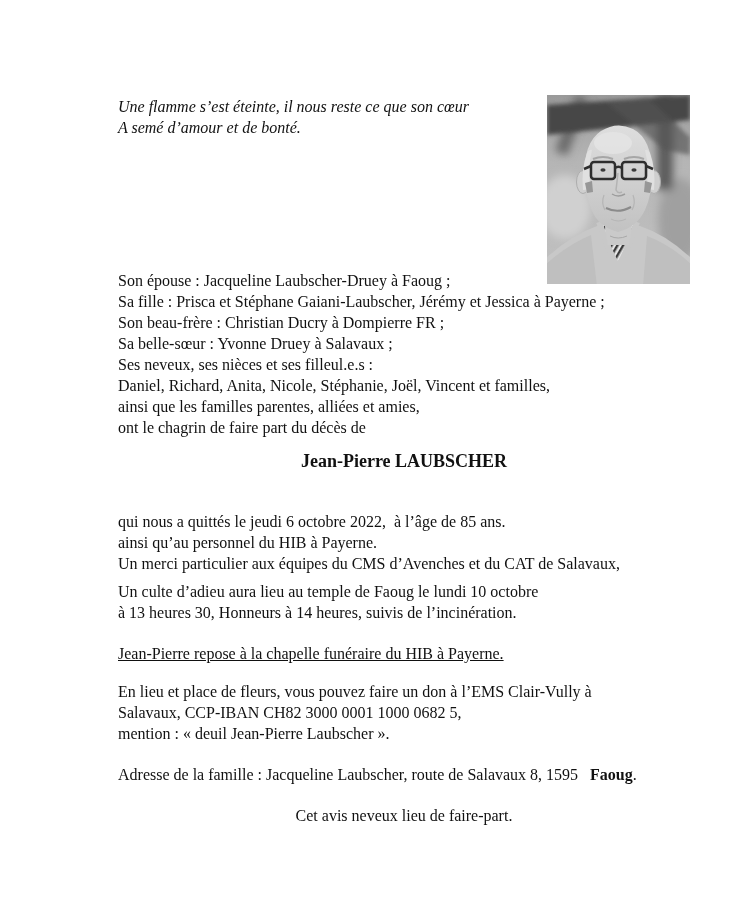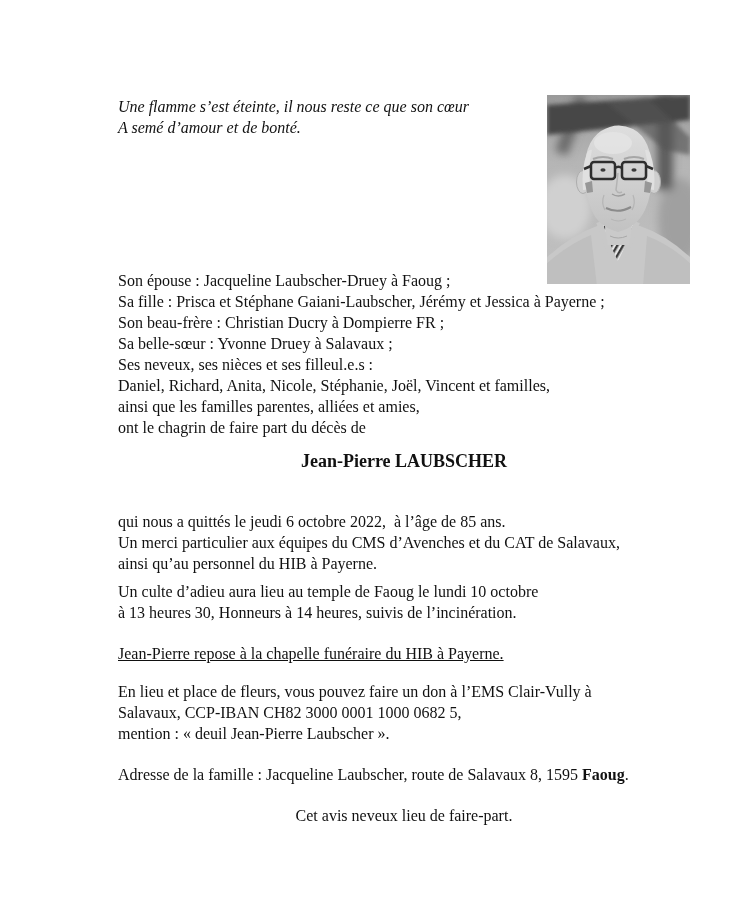--- a/index.html
+++ b/index.html
@@ -16,21 +16,21 @@
   .name {
     position:absolute; left:118px; top:447px; width:572px; margin:0;
     text-align:center; font-size:18px; line-height:28px; font-weight:700;
   }
   .p-death { top:497px;margin-top:14px; }
   .p-service { top:581px; }
   .p-repose { top:643px;text-decoration:underline; }
   .p-donation { top:681px; }
   .p-address { top:764px; }
   .p-closing { top:805px; width:572px; text-align:center; }
-  .bold { font-weight:700; }
+  .bold { font-weight:700;margin-left:8px; }
 </style>
 </head>
 <body>
 
 <div class="page">
 
   <div class="epigraph"><div class="line">Une flamme s’est éteinte, il nous reste ce que son cœur</div><div class="line">A semé d’amour et de bonté.</div></div>
 
   <figure class="photo">
     <svg width="143" height="189" viewBox="0 0 143 189" xmlns="http://www.w3.org/2000/svg" aria-hidden="true">
@@ -111,21 +111,21 @@
       <path d="M57,100 Q54,108 58,115" stroke="#b5b5b5" stroke-width="1.2" fill="none"></path>
       <path d="M86,100 Q89,108 85,115" stroke="#b5b5b5" stroke-width="1.2" fill="none"></path>
       <path d="M64,124 Q71,128 79,124" stroke="#b5b5b5" stroke-width="1" fill="none"></path>
     </svg>
   </figure>
 
   <div class="block family"><div class="line">Son épouse : Jacqueline Laubscher-Druey à Faoug ;</div><div class="line">Sa fille : Prisca et Stéphane Gaiani-Laubscher, Jérémy et Jessica à Payerne ;</div><div class="line">Son beau-frère : Christian Ducry à Dompierre FR ;</div><div class="line">Sa belle-sœur : Yvonne Druey à Salavaux ;</div><div class="line">Ses neveux, ses nièces et ses filleul.e.s :</div><div class="line">Daniel, Richard, Anita, Nicole, Stéphanie, Joël, Vincent et familles,</div><div class="line">ainsi que les familles parentes, alliées et amies,</div><div class="line">ont le chagrin de faire part du décès de</div></div>
 
   <h1 class="name">Jean-Pierre LAUBSCHER</h1>
 
-  <div class="block p-death"><div class="line">qui nous a quittés le jeudi 6 octobre 2022,  à l’âge de 85 ans.</div><div class="line">Un merci particulier aux équipes du CMS d’Avenches et du CAT de Salavaux,</div><div class="line">ainsi qu’au personnel du HIB à Payerne.</div></div>
+  <div class="block p-death"><div class="line">qui nous a quittés le jeudi 6 octobre 2022,  à l’âge de 85 ans.</div><div class="line">ainsi qu’au personnel du HIB à Payerne.</div><div class="line">Un merci particulier aux équipes du CMS d’Avenches et du CAT de Salavaux,</div></div>
 
   <div class="block p-service"><div class="line">Un culte d’adieu aura lieu au temple de Faoug le lundi 10 octobre</div><div class="line">à 13 heures 30, Honneurs à 14 heures, suivis de l’incinération.</div></div>
 
   <div class="block p-repose"><div class="line">Jean-Pierre repose à la chapelle funéraire du HIB à Payerne.</div></div>
 
   <div class="block p-donation"><div class="line">En lieu et place de fleurs, vous pouvez faire un don à l’EMS Clair-Vully à</div><div class="line">Salavaux, CCP-IBAN CH82 3000 0001 1000 0682 5,</div><div class="line">mention : « deuil Jean-Pierre Laubscher ».</div></div>
 
   <div class="block p-address"><div class="line"><span>Adresse de la famille : Jacqueline Laubscher, route de Salavaux 8, 1595 </span><span class="bold">Faoug</span><span>.</span></div></div>
 
   <div class="block p-closing"><div class="line">Cet avis neveux lieu de faire-part.</div></div>

